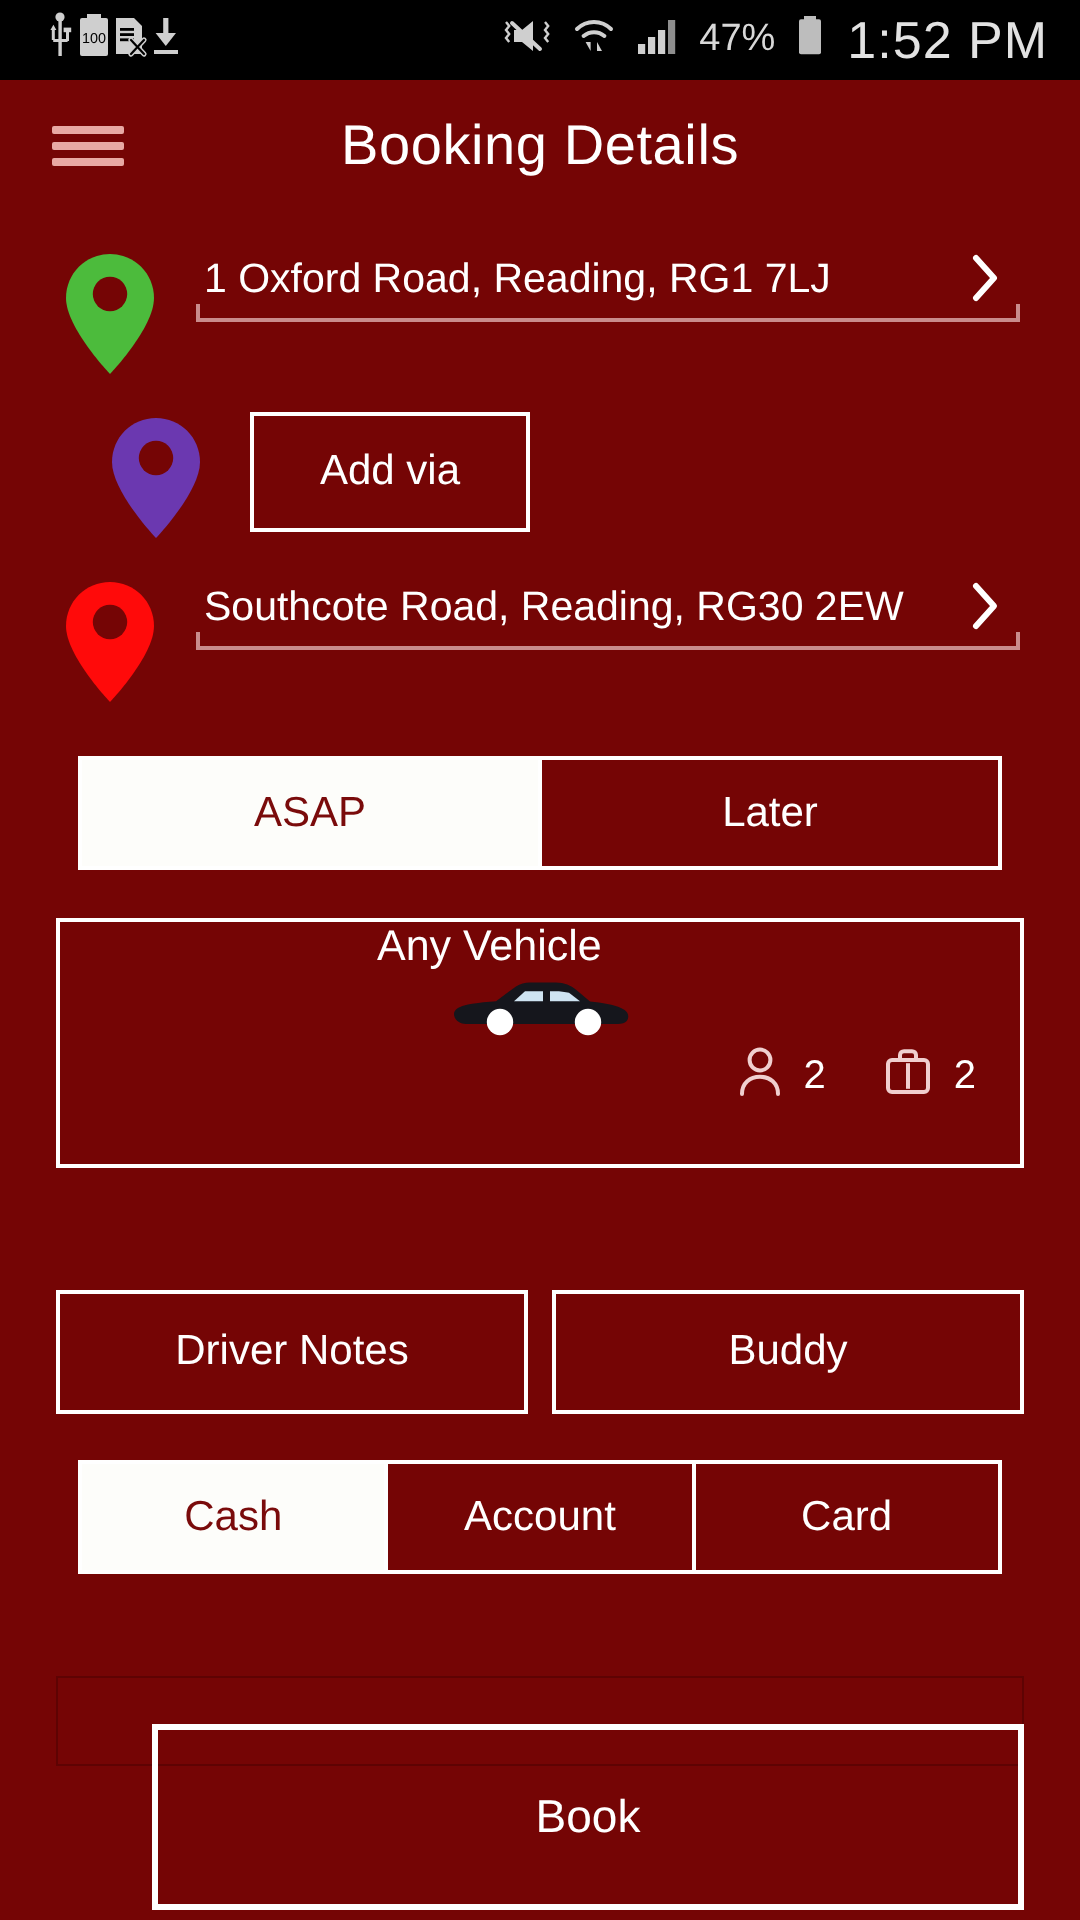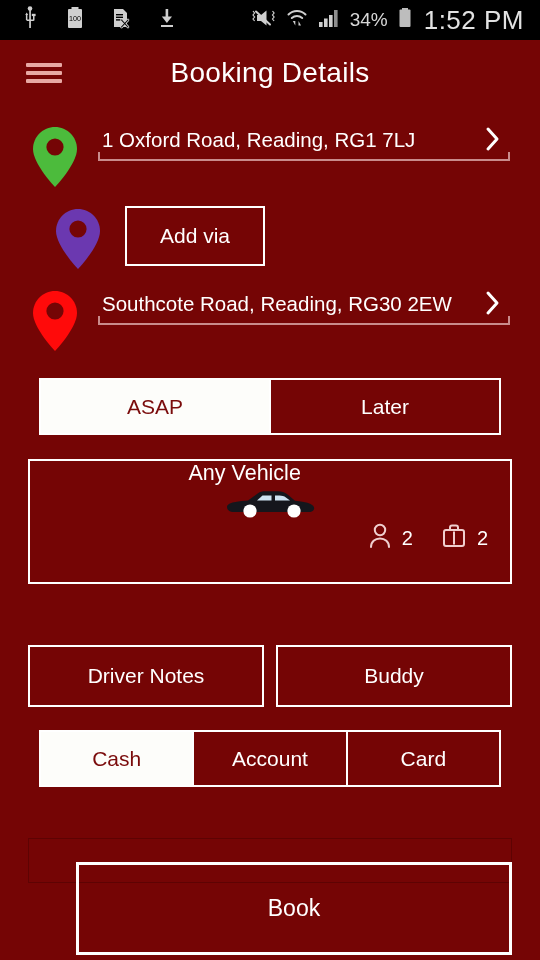--- a/index.html
+++ b/index.html
@@ -9,21 +9,21 @@
     font-family:"Liberation Sans", sans-serif;
     -webkit-font-smoothing:antialiased;
   }
   #app{ position:relative; width:540px; height:960px; background:#750505; }
 
   
   .statusbar{
     height:40px; background:#000; display:flex; align-items:center;
     padding:0 10px; color:#d8d8d8;
   }
-  .sb-left{ display:flex; align-items:center; gap:28px; padding-left:12px;}
+  .sb-left{ display:flex; align-items:center; gap:0; padding-left:12px;}
   .sb-right{ display:flex; align-items:center; gap:9px; margin-left:auto; padding-right:6px;}
   .sb-icon{ display:block; }
   .sb-pct{ font-size:19px; color:#d8d8d8; letter-spacing:0px; font-weight:400;}
   .sb-time{ font-size:26px; color:#e2e2e2; font-weight:400; letter-spacing:0.5px; margin-left:2px;}
 
   
   .appbar{ height:66px; display:flex; align-items:center; position:relative;}
   .hamburger{ position:absolute; left:26px; top:50%; transform:translateY(-50%);
     width:36px; height:26px; display:flex; flex-direction:column; justify-content:space-between;
     padding:3px 0; cursor:pointer;}
@@ -163,21 +163,21 @@
       <span class="sb-icon">
         <svg width="24" height="24" viewBox="0 0 24 24">
             <g fill="#cfcfcf">
           <rect x="2" y="16" width="3.6" height="5"></rect>
           <rect x="7" y="12.5" width="3.6" height="8.5"></rect>
           <rect x="12" y="9" width="3.6" height="12"></rect>
           <rect x="17" y="4" width="3.6" height="17" fill="#8e8e8e"></rect>
         </g>
           </svg>
       </span>
-      <span class="sb-pct">34%</span>
+      <span class="sb-pct">47%</span>
       <span class="sb-icon">
         <svg width="16" height="24" viewBox="0 0 16 24">
             <g fill="#bdbdbd">
           <rect x="5" y="2" width="6" height="2"></rect>
           <rect x="2.5" y="3.6" width="11" height="17.5" rx="1"></rect>
         </g>
           </svg>
       </span>
       <span class="sb-time">1:52 PM</span>
     </div>

